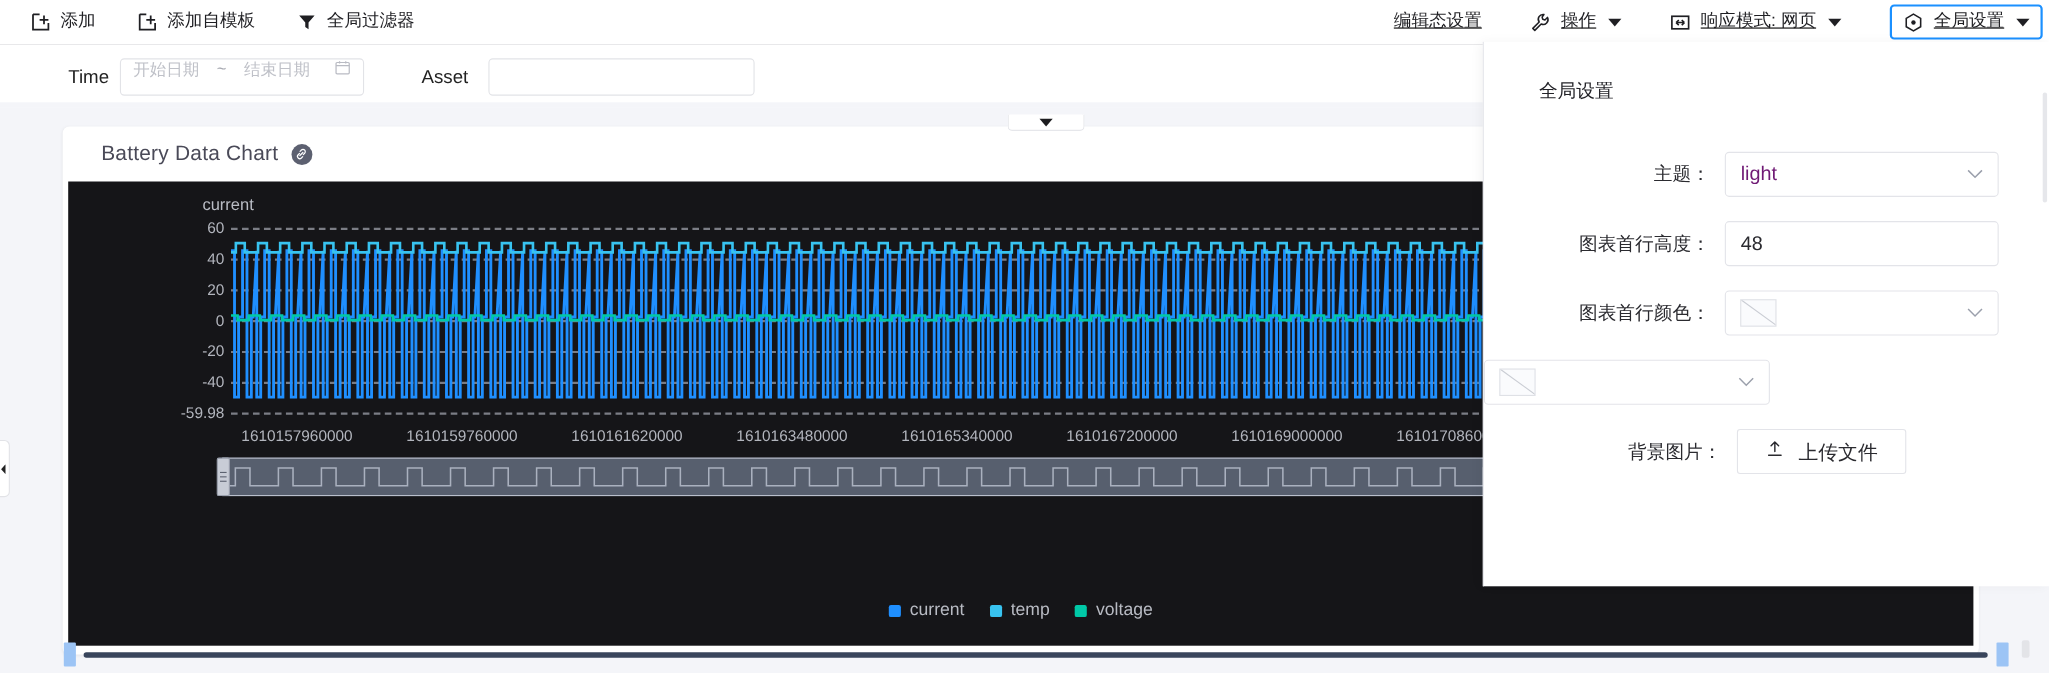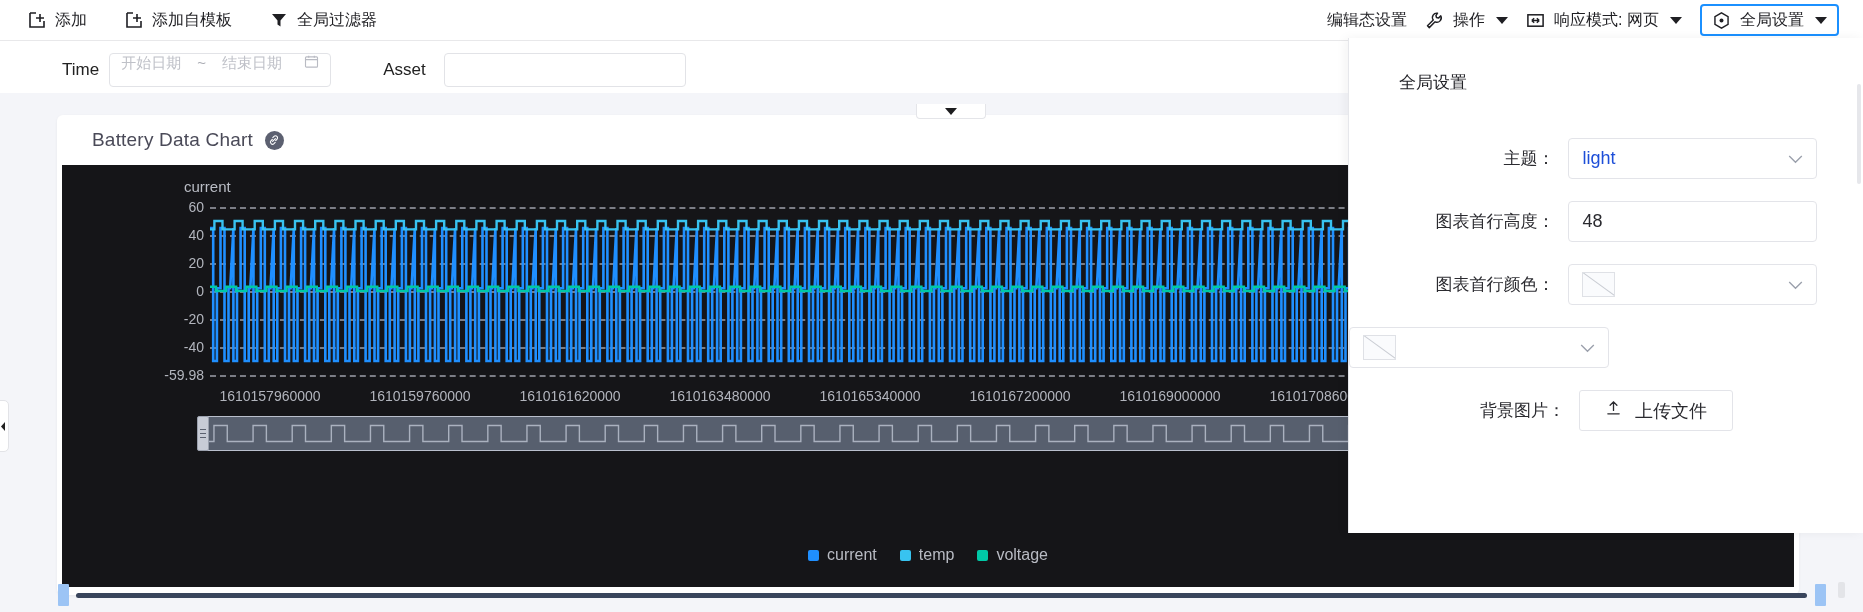--- a/index.html
+++ b/index.html
@@ -11,21 +11,21 @@
   }
   #app { position: relative; width: 1863px; height: 612px; background:#fff; }
 
   
   .toolbar {
     position: absolute; left:0; top:0; width:1863px; height:41px;
     background:#ffffff; border-bottom:1px solid #e8e8ea;
     display:flex; align-items:center;
   }
   .tb-left { display:flex; align-items:center; padding-left:28px; gap:38px;font-family:Liberation Serif, serif; }
-  .tb-right { margin-left:auto; display:flex; align-items:center; gap:18px; padding-right:24px; }
+  .tb-right { margin-left:auto; display:flex; align-items:center; gap:44px; padding-right:6px;text-decoration:underline; }
   .tb-btn {
     display:flex; align-items:center; gap:9px;
     font-size:16px; color:#1f1f23; cursor:pointer; white-space:nowrap;
     line-height:1;
   }
   .tb-btn svg { display:block; flex:0 0 auto; }
   .caret { width:0;height:0;border-left:6px solid transparent;border-right:6px solid transparent;border-top:7px solid #1f1f23; margin-left:2px; }
   .tb-btn.boxed {
     border:2px solid #1b90ff; border-radius:4px;
     padding:5px 10px; height:32px;
@@ -161,21 +161,21 @@
   .row { display:flex; align-items:center; margin-top:22px; }
   .row .lbl {
     width:230px; text-align:right; padding-right:14px;
     font-size:17px; color:#2b2b30;
   }
   .ctl {
     width:260px; height:41px; border:1px solid #e3e4e9; border-radius:4px;
     display:flex; align-items:center; padding:0 13px; background:#fff;
   }
   .ctl.input { font-size:18px; color:#2a2a2f; }
-  .ctl .val { font-size:18px; color:#1d4ed8; }
+  .ctl .val { font-size:18px; color:#701a75; }
   .ctl .chev-d { margin-left:auto; }
   .swatch {
     width:33px;height:25px;border:1px solid #dfe1e6;background:#fafbfd;
     position:relative; overflow:hidden;
   }
   .swatch::after {
     content:""; position:absolute; left:-3px; top:-3px; width:44px; height:1px;
     background:#c9ccd3; transform:rotate(36deg); transform-origin:left center;
   }
   .upload-btn {

